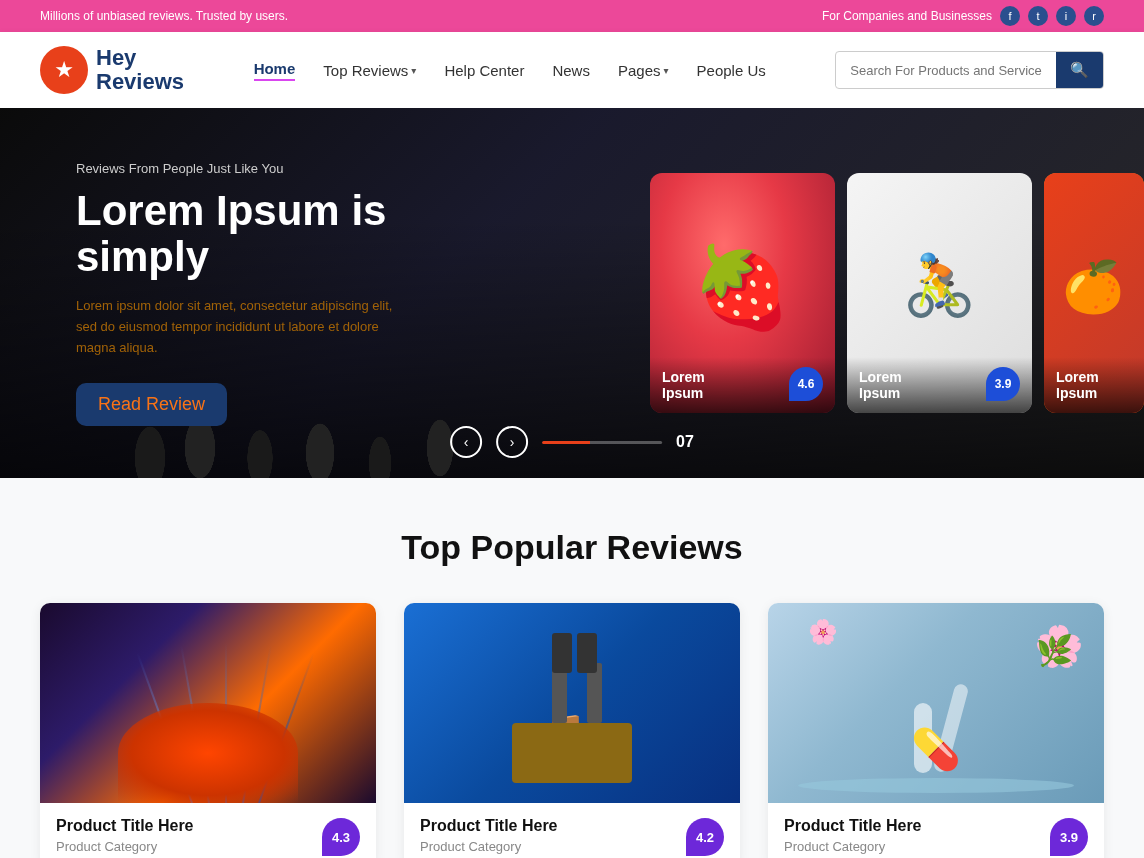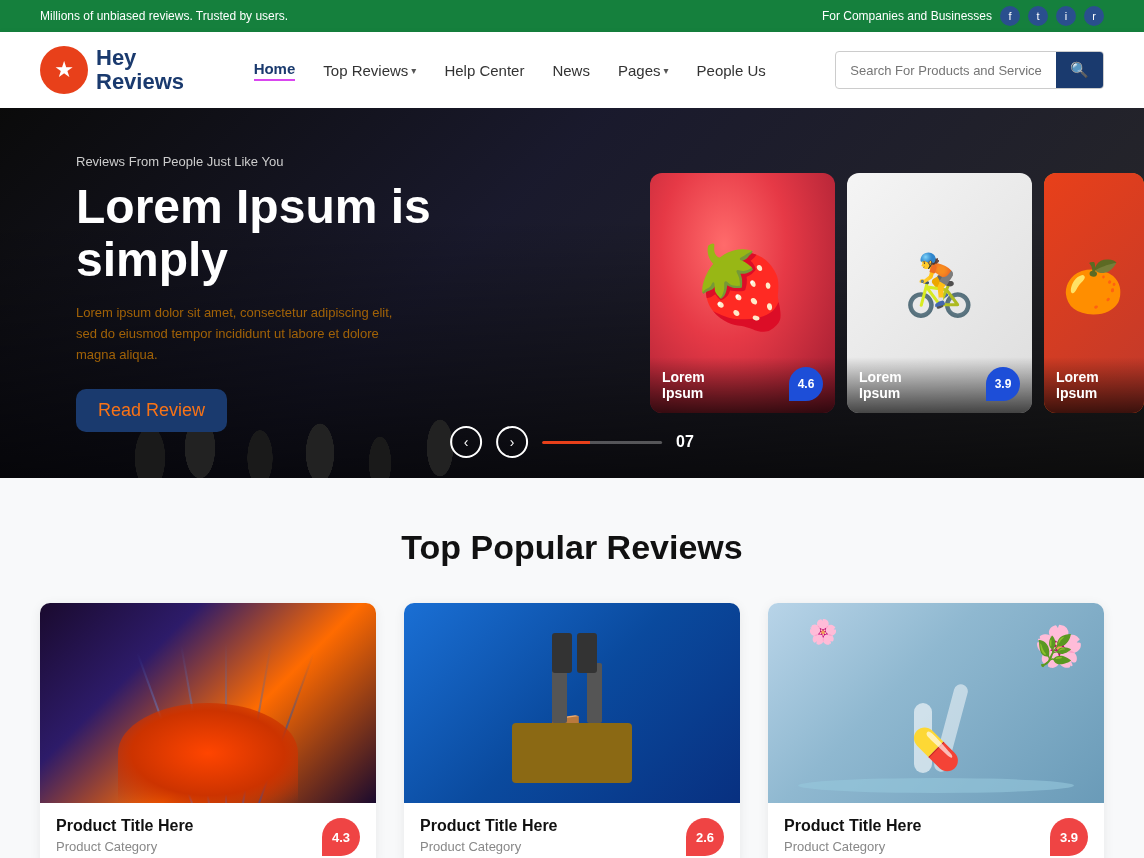--- a/index.html
+++ b/index.html
@@ -1,20 +1,20 @@
 <!DOCTYPE html>
 <html><head>
   <meta charset="utf-8">
   <style>
     * { box-sizing: border-box; margin: 0; padding: 0; }
     body { font-family: 'Segoe UI', Arial, sans-serif; background: #fff; overflow-x: hidden; }
 
     
     .top-bar {
-      background: #15803d;
+      background: #ec4899;
       color: #fff;
       font-size: 12px;
       padding: 6px 40px;
       display: flex;
       justify-content: space-between;
       align-items: center;
     }
     .top-bar-social { display: flex; gap: 8px; align-items: center; }
     .social-icon {
       width: 20px; height: 20px;
@@ -80,21 +80,21 @@
       background: linear-gradient(135deg, #0a0a0a 0%, #1a1a2e 40%, #2a2a2a 100%);
       opacity: 0.95;
     }
     .hero-content {
       position: relative; z-index: 2;
       padding: 0 76px;
       max-width: 520px;
       color: #fff;
     }
     .hero-subtitle { font-size: 13px; color: #ccc; margin-bottom: 12px; }
-    .hero-title { font-size: 48px; font-weight: 900; line-height: 1.1; margin-bottom: 16px; }
+    .hero-title { font-size: 42px; font-weight: 900; line-height: 1.1; margin-bottom: 16px; }
     .hero-desc { font-size: 13px; color: #a16207; line-height: 1.6; margin-bottom: 24px; max-width: 320px; }
     .hero-btn {
       background: #1a3a6e; color: #f97316; border: none;
       padding: 11px 22px; border-radius: 10px; cursor: pointer; font-size: 18px;
     }
 
     
     .hero-cards {
       position: absolute; right: 0; top: 0; bottom: 0;
       display: flex; align-items: center;
@@ -230,21 +230,21 @@
 
     .product-info {
       padding: 14px 16px 16px;
       display: flex; justify-content: space-between; align-items: flex-start;
       position: relative;
     }
     .product-text {}
     .product-title { font-size: 16px; font-weight: 700; color: #111; margin-bottom: 4px; }
     .product-category { font-size: 13px; color: #888; }
     .rating-badge {
-      background: #ef4444; color: #fff;
+      background: #6d28d9; color: #fff;
       width: 38px; height: 38px;
       border-radius: 50% 50% 50% 0;
       display: flex; align-items: center; justify-content: center;
       font-size: 13px; font-weight: 700;
       position: absolute; right: 16px; bottom: 14px;
     }
 
     
     .road-lines {
       position: absolute; top: 0; left: 0; right: 0; bottom: 0;
@@ -406,21 +406,21 @@
         <div style="position:absolute;bottom:80px;left:calc(50% - 20px);width:15px;height:60px;background:#555;border-radius:2px;"></div>
         <div style="position:absolute;bottom:80px;right:calc(50% - 30px);width:15px;height:60px;background:#555;border-radius:2px;"></div>
         <div style="position:absolute;bottom:130px;left:calc(50% + 5px);width:20px;height:40px;background:#333;border-radius:3px;"></div>
         <div style="position:absolute;bottom:130px;right:calc(50%);width:20px;height:40px;background:#333;border-radius:3px;"></div>
       </div>
       <div class="product-info">
         <div class="product-text">
           <div class="product-title">Product Title Here</div>
           <div class="product-category">Product Category</div>
         </div>
-        <div class="rating-badge">2.6</div>
+        <div class="rating-badge">4.2</div>
       </div>
     </div>
 
     <div class="product-card">
       <div class="img-wellness">
         <div style="position:absolute;top:30px;right:30px;font-size:30px;">🌿</div>
         <div style="position:absolute;top:15px;left:40px;font-size:24px;">🌸</div>
         <div style="position:absolute;bottom:30px;left:50%;transform:translateX(-50%);display:flex;gap:12px;align-items:flex-end;">
           <div style="width:18px;height:70px;background:rgba(255,255,255,0.6);border-radius:10px;"></div>
           <div style="width:14px;height:90px;background:rgba(255,255,255,0.5);border-radius:8px;transform:rotate(15deg);"></div>

